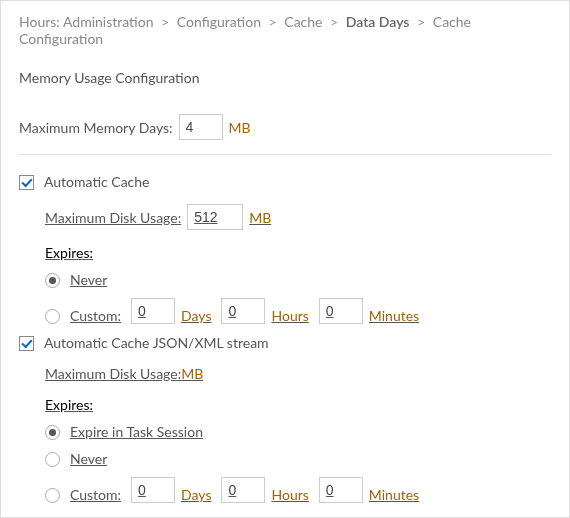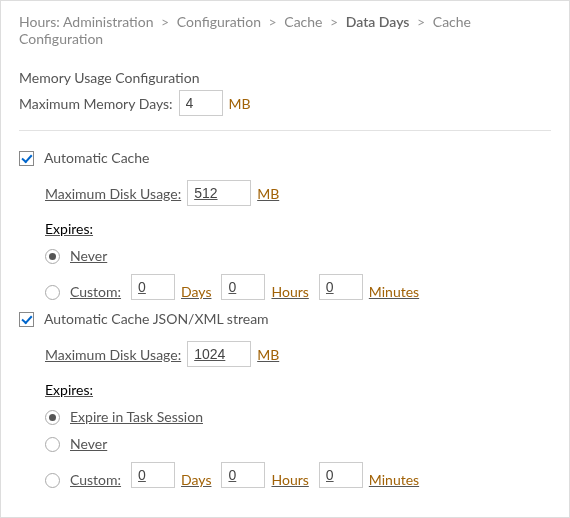--- a/index.html
+++ b/index.html
@@ -18,38 +18,38 @@
   }
   .breadcrumb {
     color: #888;
     font-size: 14px;
     margin-bottom: 22px;
   }
   .breadcrumb .sep { margin: 0 4px; color: #999; }
   .breadcrumb .current { font-weight: 600; color: #666; }
   .section-title {
     color: #555;
-    margin-bottom: 4px;
+    margin-bottom: 28px;
   }
   .row {
     display: flex;
     align-items: center;
     margin-bottom: 14px;
   }
   .row label, .row span.lbl { color: #555; }
   .input {
     border: 1px solid #ccc;
     height: 26px;
     padding: 2px 6px;
     font-size: 14px;
     color: #444;
     margin: 0 6px;
   }
   .input.sm { width: 44px; }
-  .input.md { width: 64px; }
+  .input.md { width: 56px; }
   .unit { color: #a16207; }
   hr.sep {
     border: none;
     border-top: 1px solid #e2e2e2;
     margin: 10px 0 18px 0;
   }
   .check-row {
     display: flex;
     align-items: flex-end;
     margin-bottom: 14px;
@@ -166,21 +166,20 @@
   </div>
 
   <div class="check-row" style="margin-top:6px;">
     <span class="checkbox checked"></span>
     <span>Automatic Cache JSON/XML stream</span>
   </div>
 
   <div class="indent">
     <div class="row">
       <span class="lbl">Maximum Disk Usage:</span>
-      <input class="input md" value="1024" style="">
       <span class="unit">MB</span>
     </div>
 
     <div class="sub-label">Expires:</div>
 
     <div class="radio-row">
       <span class="radio selected"></span>
       <span>Expire in Task Session</span>
     </div>
 

